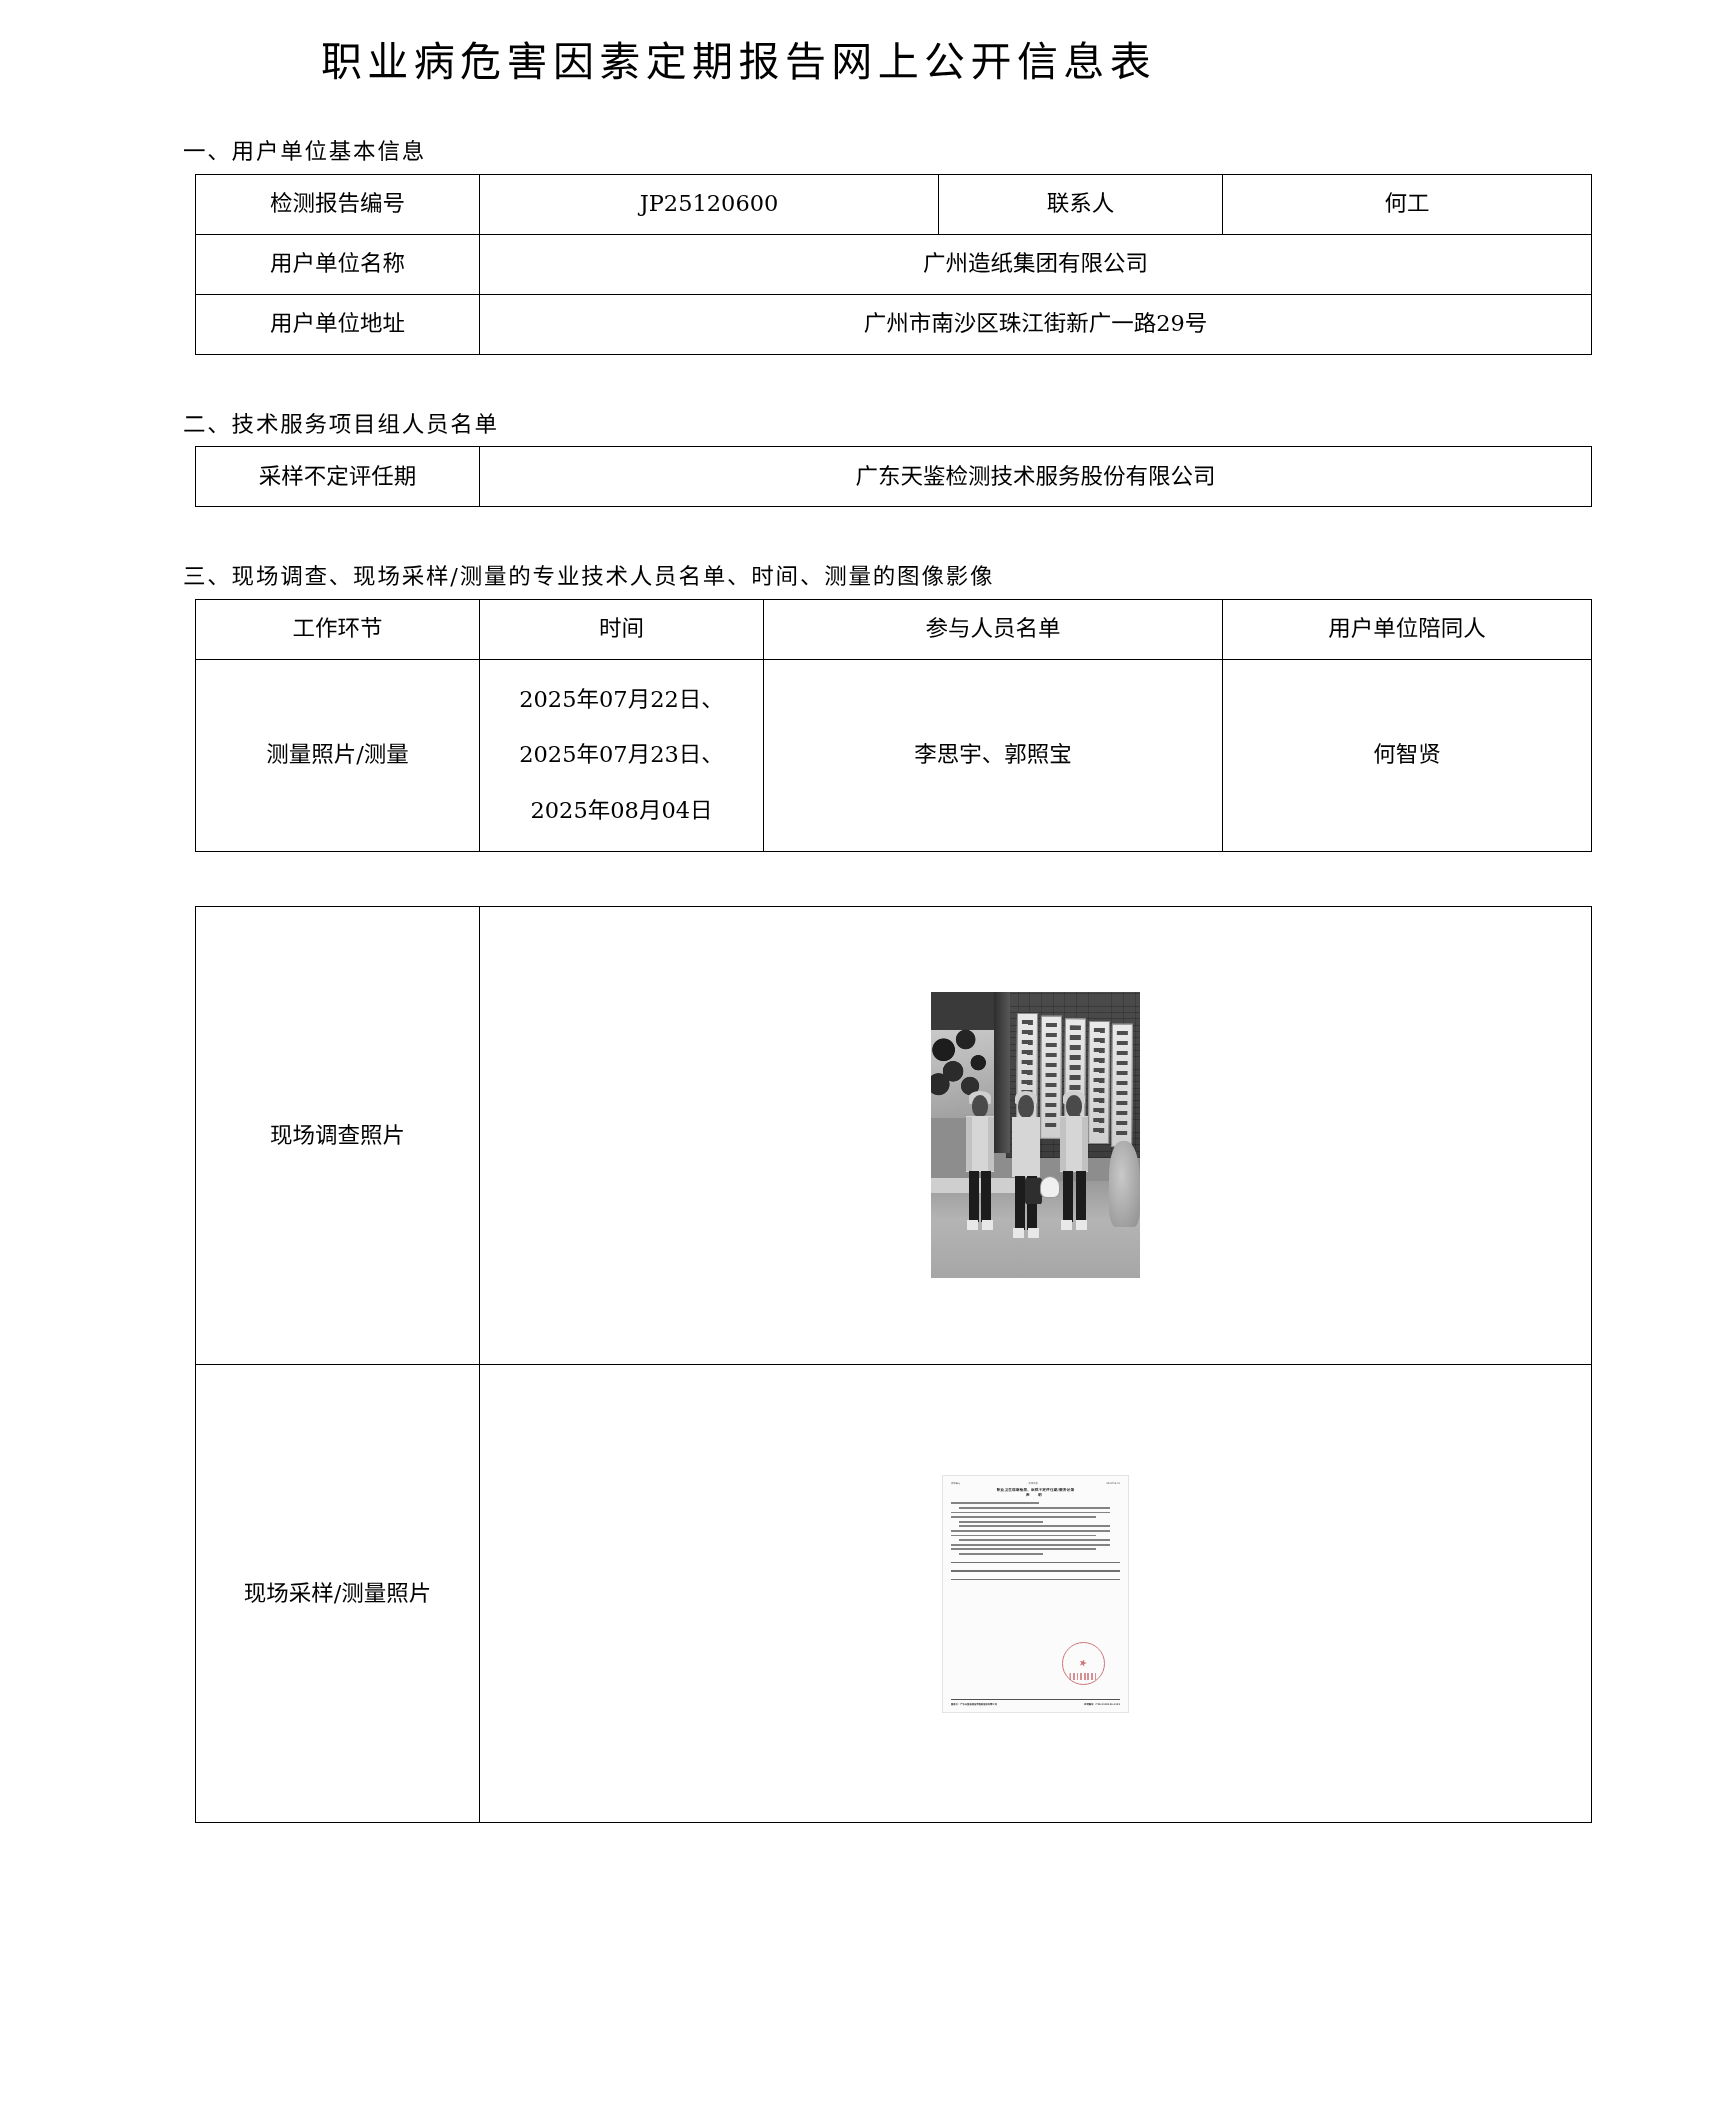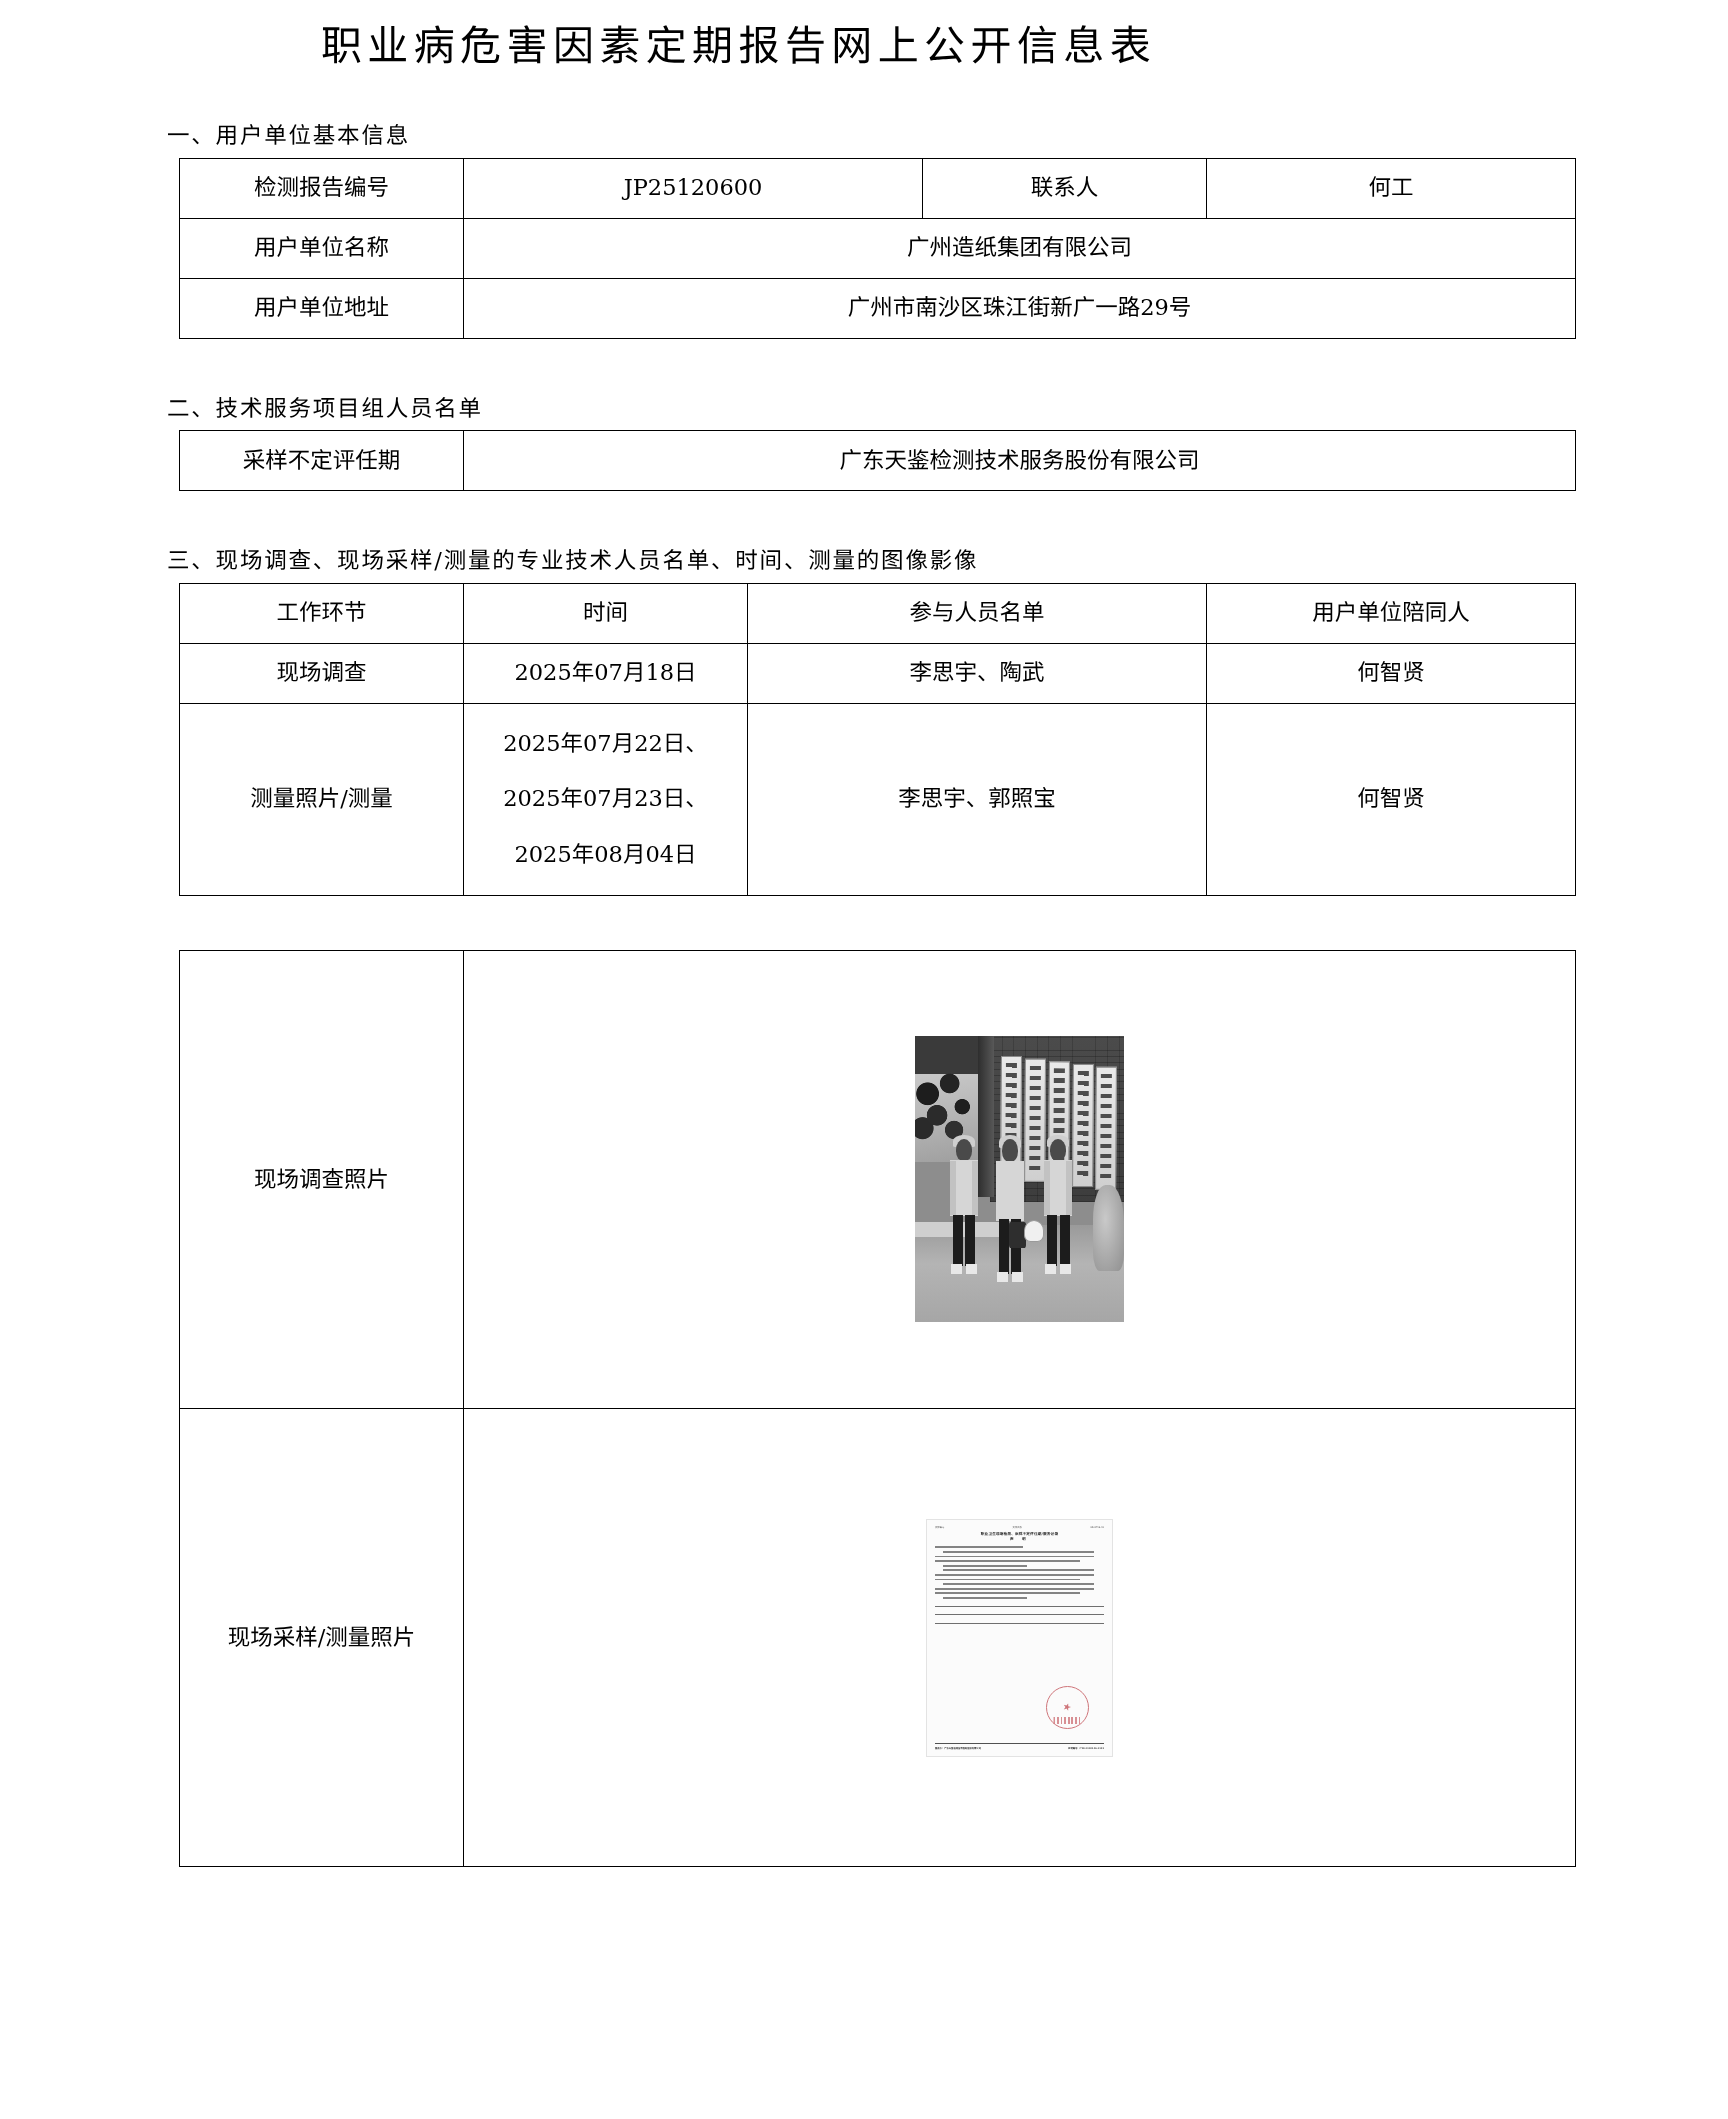--- a/index.html
+++ b/index.html
@@ -13,21 +13,21 @@
     height: 2120px;
     font-family: "DejaVu Serif", "Liberation Serif", serif;
     color: #000000;
     -webkit-font-smoothing: antialiased;
   }
   .page {
     position: relative;
     width: 1477px;
     height: 2120px;
     box-sizing: border-box;
-    padding: 0;
+    padding: 16px;
     background: #ffffff;
   }
 
   
   .doc-title {
     text-align: center;
     font-size: 41px;
     letter-spacing: 5.4px;
     font-weight: normal;
     margin: 0;
@@ -371,26 +371,20 @@
           <col class="c2">
           <col class="c3">
           <col class="c4">
         </colgroup>
       <tbody>
         <tr>
           <td>工作环节</td>
           <td>时间</td>
           <td>参与人员名单</td>
           <td>用户单位陪同人</td>
-        </tr>
-        <tr>
-          <td>现场调查</td>
-          <td>2025年07月18日</td>
-          <td>李思宇、陶武</td>
-          <td>何智贤</td>
         </tr>
         <tr>
           <td>测量照片/测量</td>
           <td class="multi-line">
             <div>2025年07月22日、</div>
             <div>2025年07月23日、</div>
             <div>2025年08月04日</div>
           </td>
           <td>李思宇、郭照宝</td>
           <td>何智贤</td>

